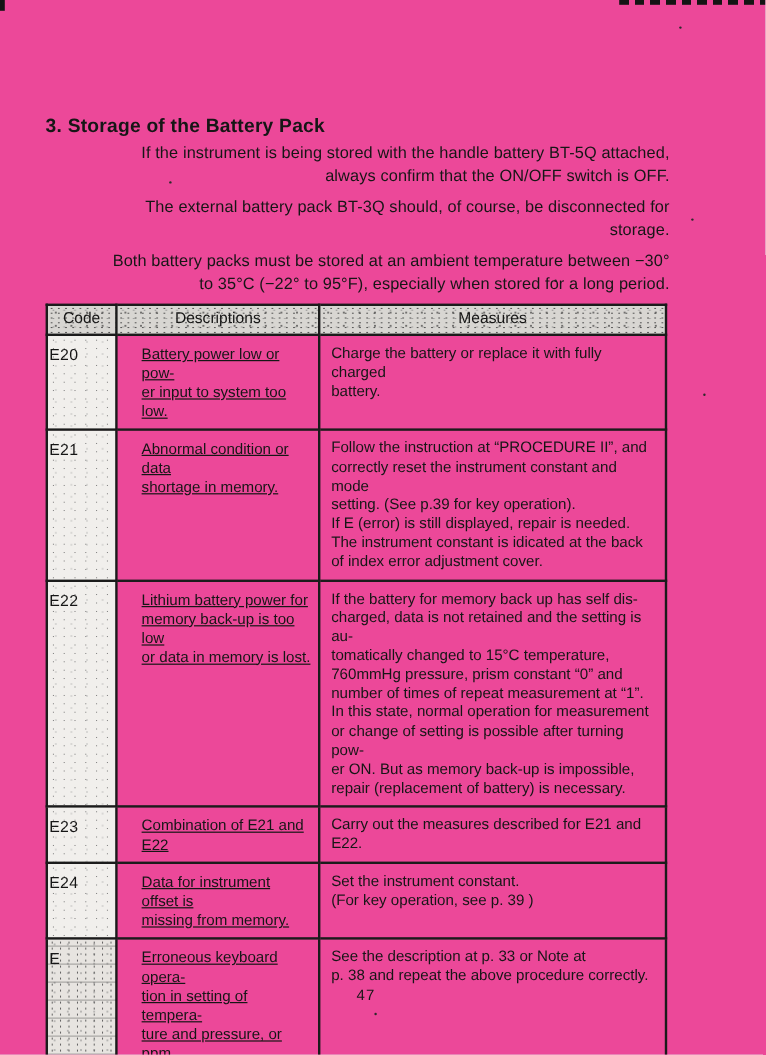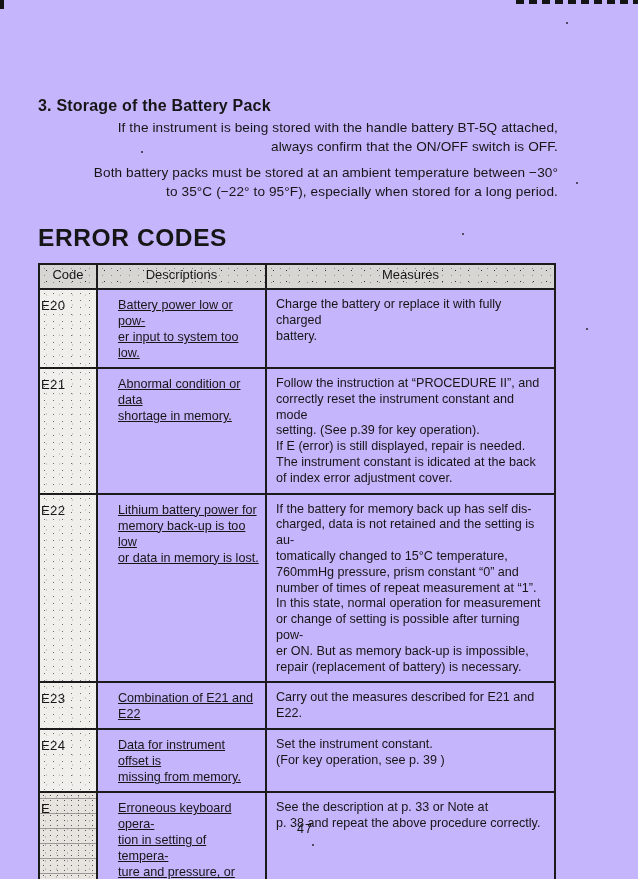--- a/index.html
+++ b/index.html
@@ -1,19 +1,19 @@
 <!DOCTYPE html>
 <html><head>
 <meta charset="utf-8">
 <style>
   html,body{margin:0;padding:0;background:#e9e9e9;}
   .page{
     position:relative;
     width:638px;height:879px;
-    background:#c4b5fd;
+    background:#ec4899;
     font-family:"Liberation Sans", sans-serif;
     color:#161616;
     overflow:hidden;
     margin:0 auto;
   }
   
   .art-topleft{position:absolute;left:0;top:0;width:4px;height:9px;background:#141414;}
   .art-topright{position:absolute;left:516px;top:0;width:122px;height:4px;
     background:repeating-linear-gradient(90deg,#141414 0 8px,transparent 8px 13px);}
   .dot{position:absolute;background:#2a2a2a;border-radius:50%;}
@@ -118,25 +118,26 @@
   <div class="dot" style="left:462px;top:233px;width:2px;height:2px;"></div>
   <div class="dot" style="left:312px;top:844px;width:2px;height:2px;"></div>
 
   <div class="content">
 
     <h2 class="section-heading">3. Storage of the Battery Pack</h2>
 
     <div class="paragraphs">
       <p>If the instrument is being stored with the handle battery BT-5Q attached,
 always confirm that the ON/OFF switch is OFF.</p>
+      <p>The external battery pack BT-3Q should, of course, be disconnected for
+storage.</p>
       <p>Both battery packs must be stored at an ambient temperature between −30°
 to 35°C (−22° to 95°F), especially when stored for a long period.</p>
     </div>
 
-    <h1 class="error-codes-title">ERROR CODES</h1>
 
     <table class="codes">
       <colgroup>
           <col class="c-code">
           <col class="c-desc">
           <col class="c-meas">
         </colgroup>
       <thead>
         <tr>
           <th class="hdr">Code</th>

